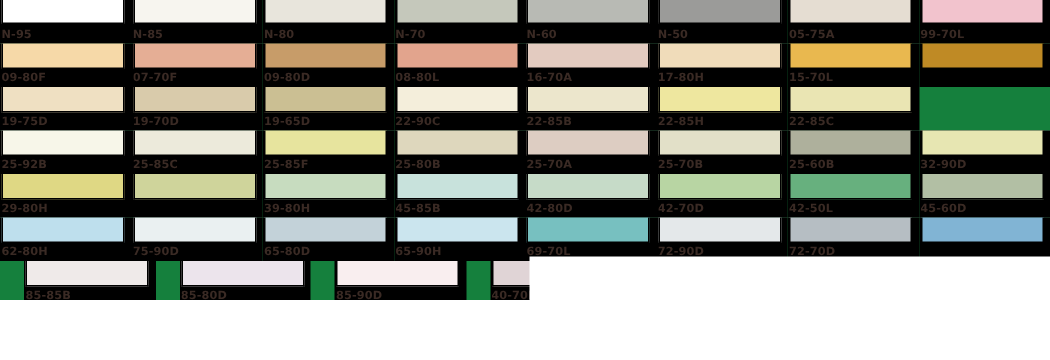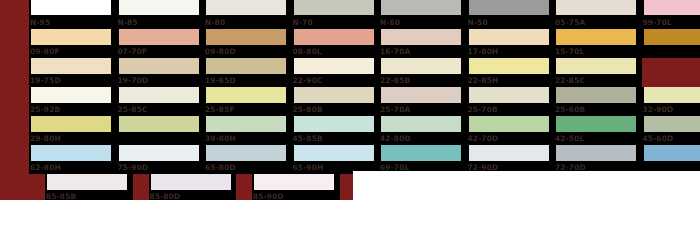--- a/index.html
+++ b/index.html
@@ -21,25 +21,24 @@
     background: #ffffff;
   }
   .swatch-grid {
     position: absolute;
     left: 0;
     top: 0;
     width: 700px;
   }
   .swatch-row {
     display: flex;
-    background: #7f1d1d;
+    background: #15803d;
     height: 29px;
     width: 700px;
     box-sizing: border-box;
-    padding-left: 29px;
   }
   .swatch-row.row-last {
     width: 353px;
     height: 32px;
   }
   .swatch-cell {
     position: relative;
     width: 87.5px;
     height: 29px;
     box-sizing: border-box;

